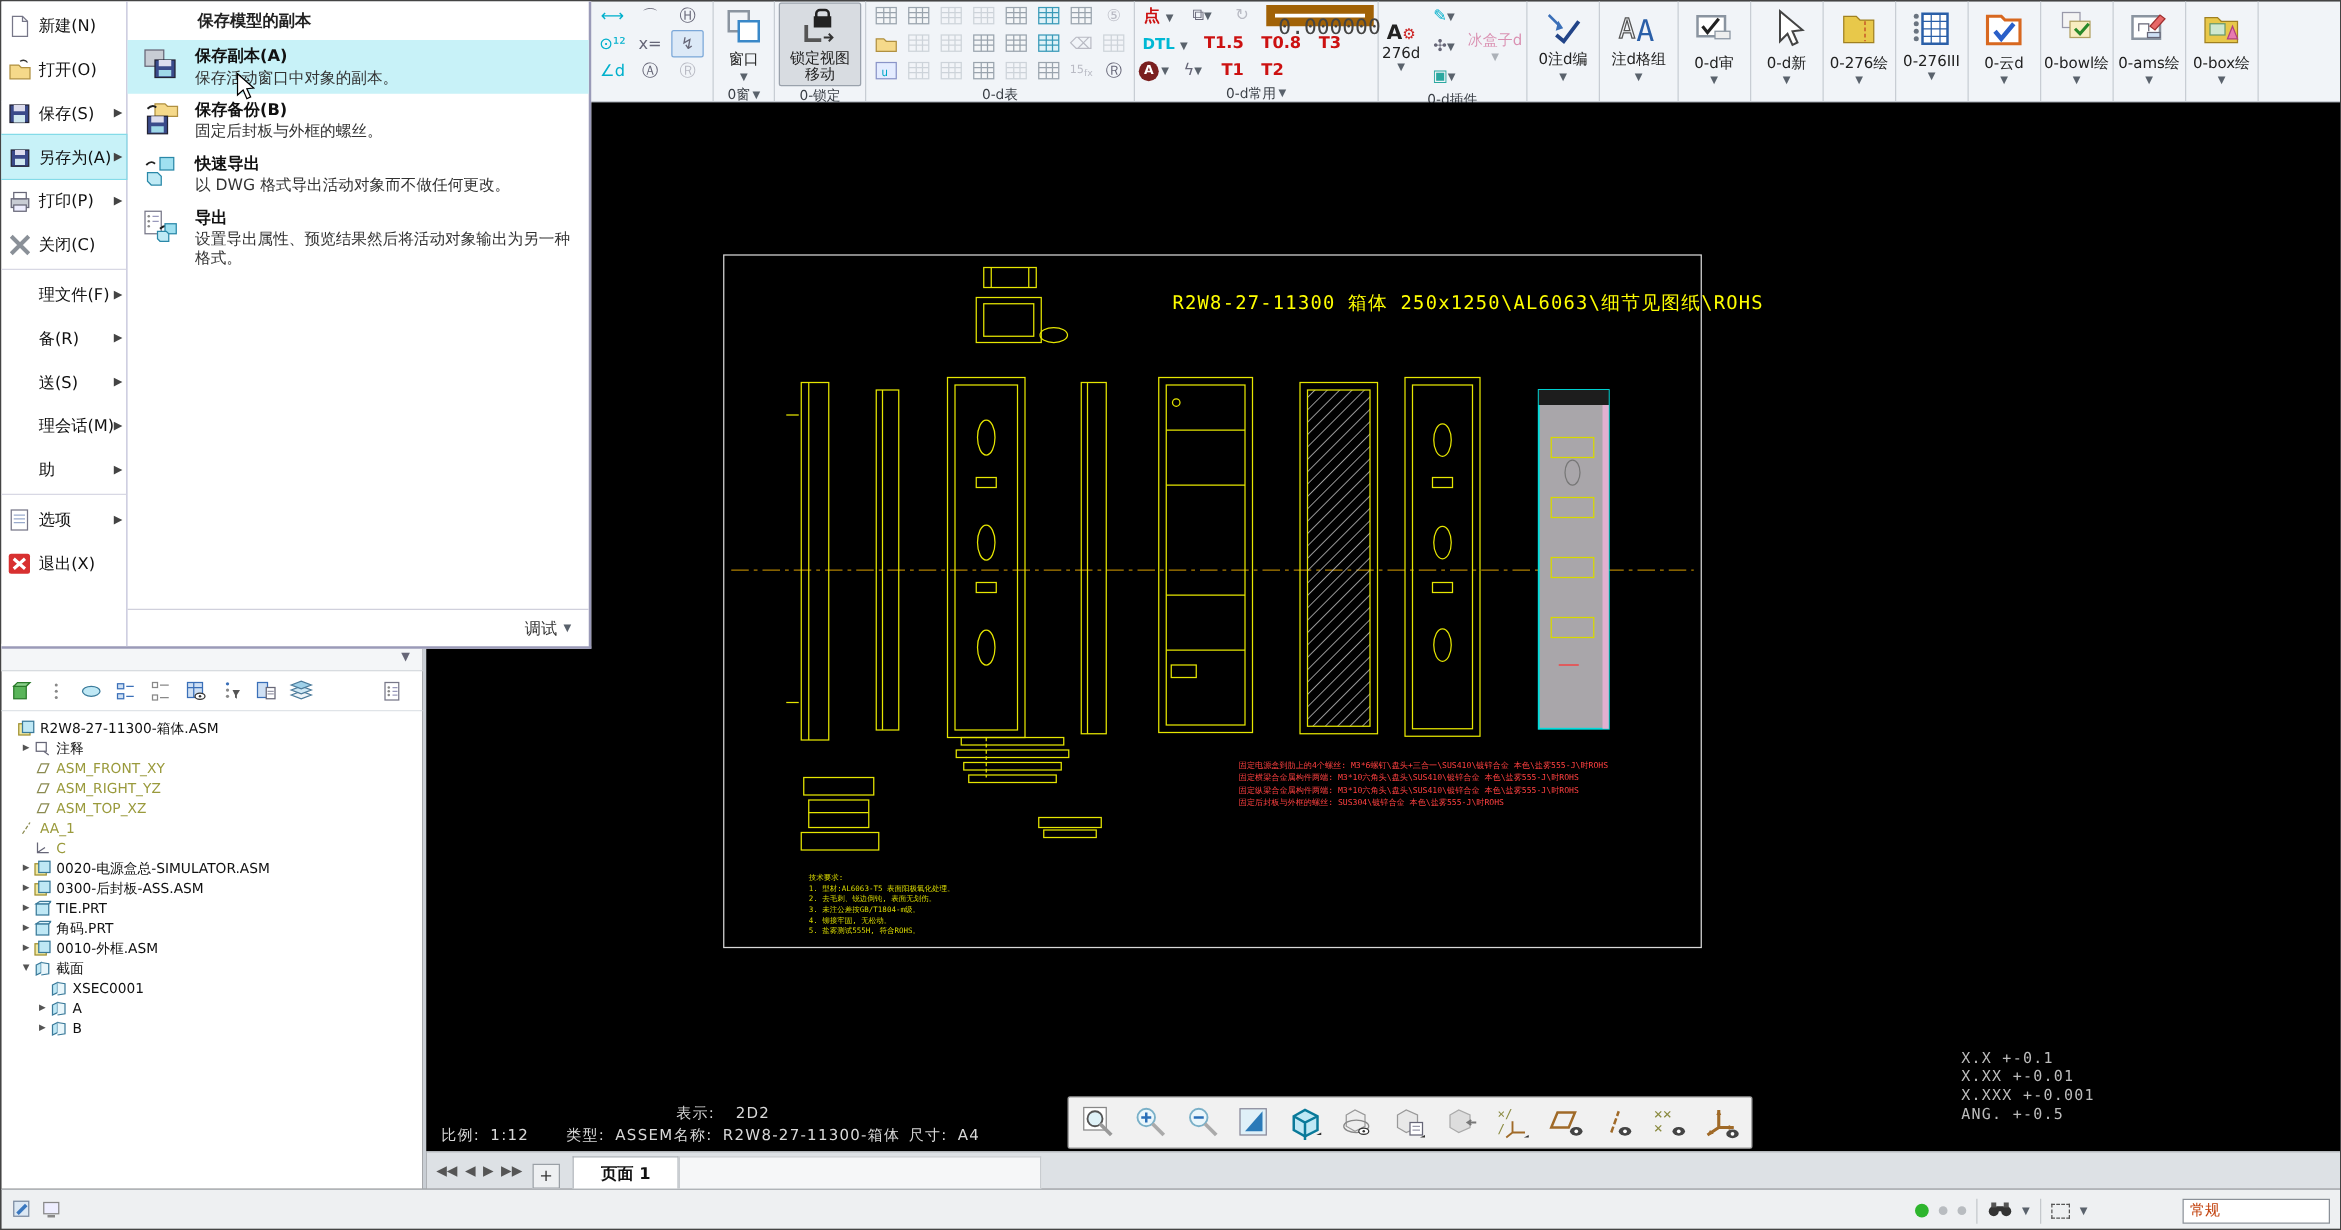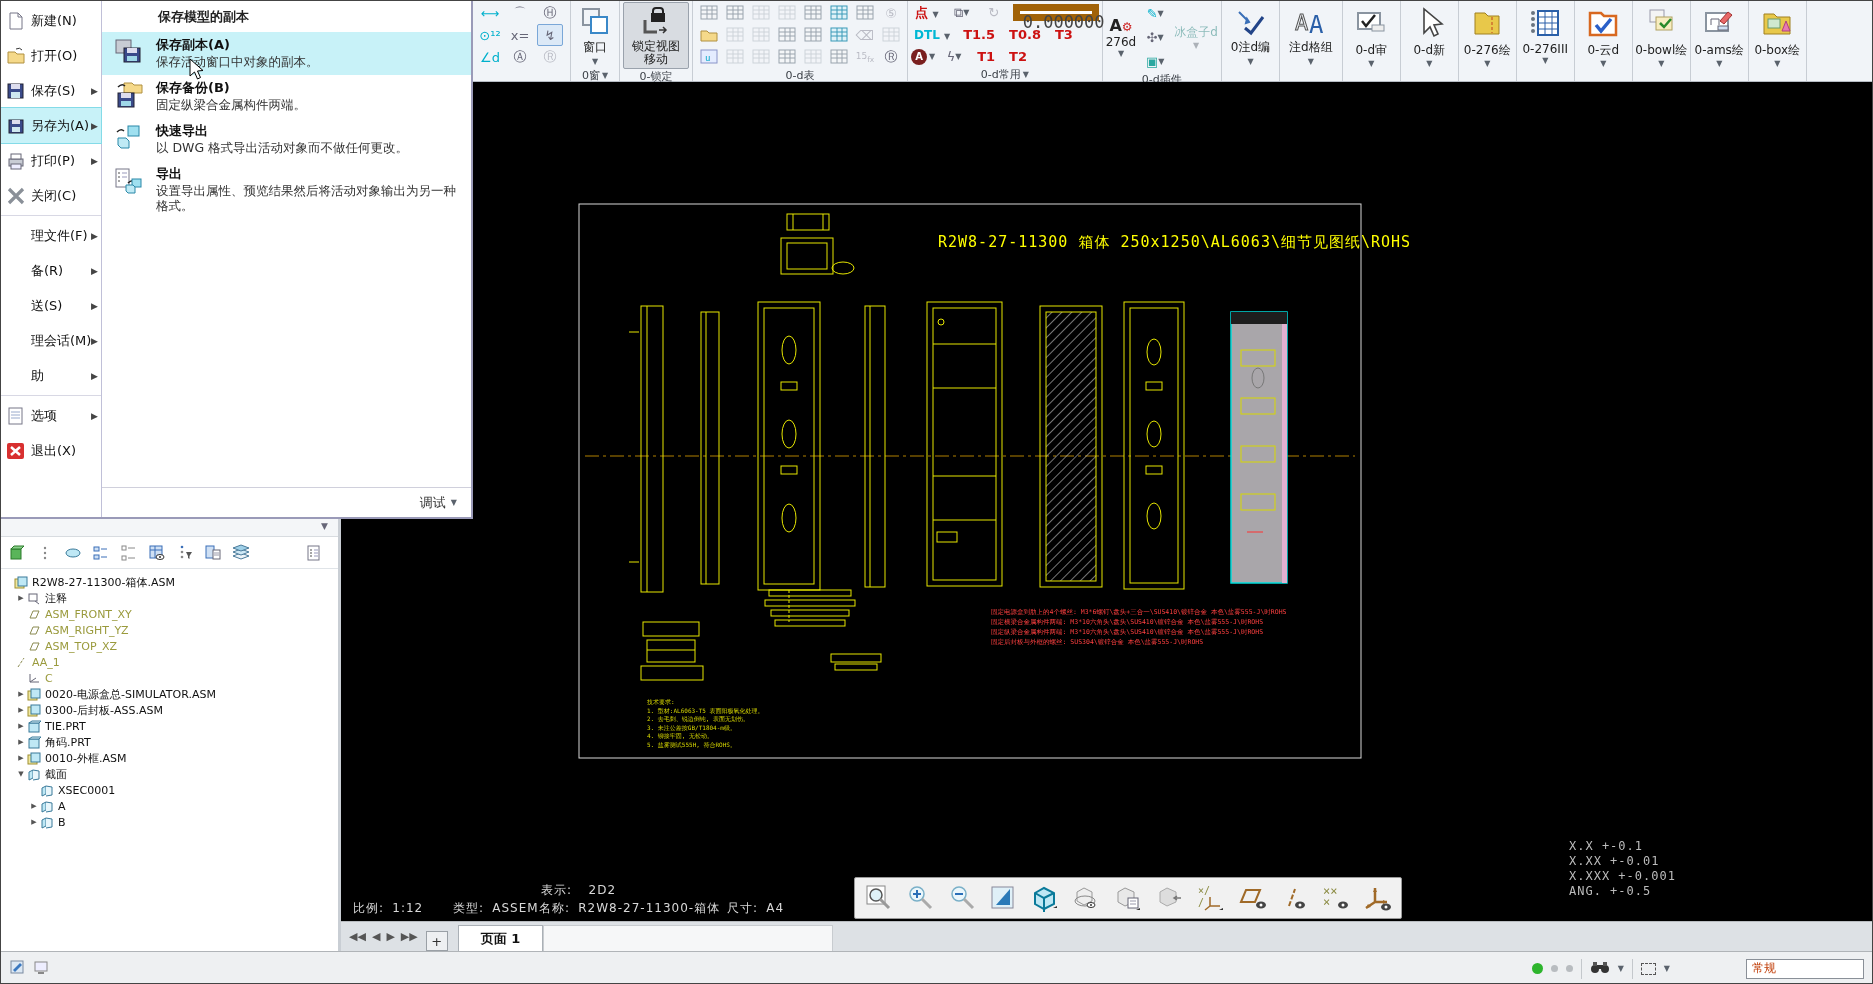--- a/index.html
+++ b/index.html
@@ -315,21 +315,21 @@
           <span style="font-size:16px;font-weight:bold;color:#222;">A<span style="color:#cc2222;font-size:12px;">⚙</span></span>
           <span style="font-size:12px;color:#222;"><span>276d</span></span>
           <span class="chev">▼</span>
         </div>
         <div style="display:flex;flex-direction:column;gap:2px;">
           <span class="minicell cy">✎<span class="chev">▼</span></span>
           <span class="minicell">✣<span class="chev">▼</span></span>
           <span class="minicell" style="color:#2aa8a0;">▣<span class="chev">▼</span></span>
         </div>
         <div style="display:flex;flex-direction:column;align-items:center;opacity:.45;">
-          <span style="font-size:12px;color:#0f766e;"><span>冰盒子d</span></span>
+          <span style="font-size:12px;color:#be185d;"><span>冰盒子d</span></span>
           <span class="chev">▼</span>
         </div>
       </div>
       <div class="glabel">
           <span>0-d插件</span>
         </div>
     </div>
 
     <div class="rgroup">
       <div class="gbody">
@@ -1108,21 +1108,21 @@
               <svg width="30" height="28">
                 <path d="M10 2 h8 l2 2 h8 v8 h-18 z" fill="#f5d98a" stroke="#b09040"></path>
                 <path d="M4 6 q4 -4 7 -1" fill="none" stroke="#222" stroke-width="1.5"></path>
                 <rect x="4" y="12" width="16" height="14" fill="#3a4a8a" stroke="#223"></rect>
                 <rect x="7" y="12" width="10" height="5" fill="#dde"></rect>
                 <rect x="7" y="20" width="10" height="5" fill="#9fd8e8"></rect>
               </svg>
             </span>
             <div>
               <div class="ftitle">保存备份(B)</div>
-              <div class="fdesc">固定纵梁合金属构件两端。</div>
+              <div class="fdesc">固定后封板与外框的螺丝。</div>
             </div>
           </div>
           <div class="fitem">
             <span class="ficon">
               <svg width="30" height="28">
                 <path d="M3 8 q4 -4 7 -1" fill="none" stroke="#222" stroke-width="1.5"></path>
                 <rect x="14" y="2" width="11" height="10" fill="#9fe0f0" stroke="#2a88a8"></rect>
                 <path d="M4 14 l8 0 l3 3 l0 7 l-8 0 l-3 -3 z" fill="#bfeaf5" stroke="#2a88a8"></path>
               </svg>
             </span>

